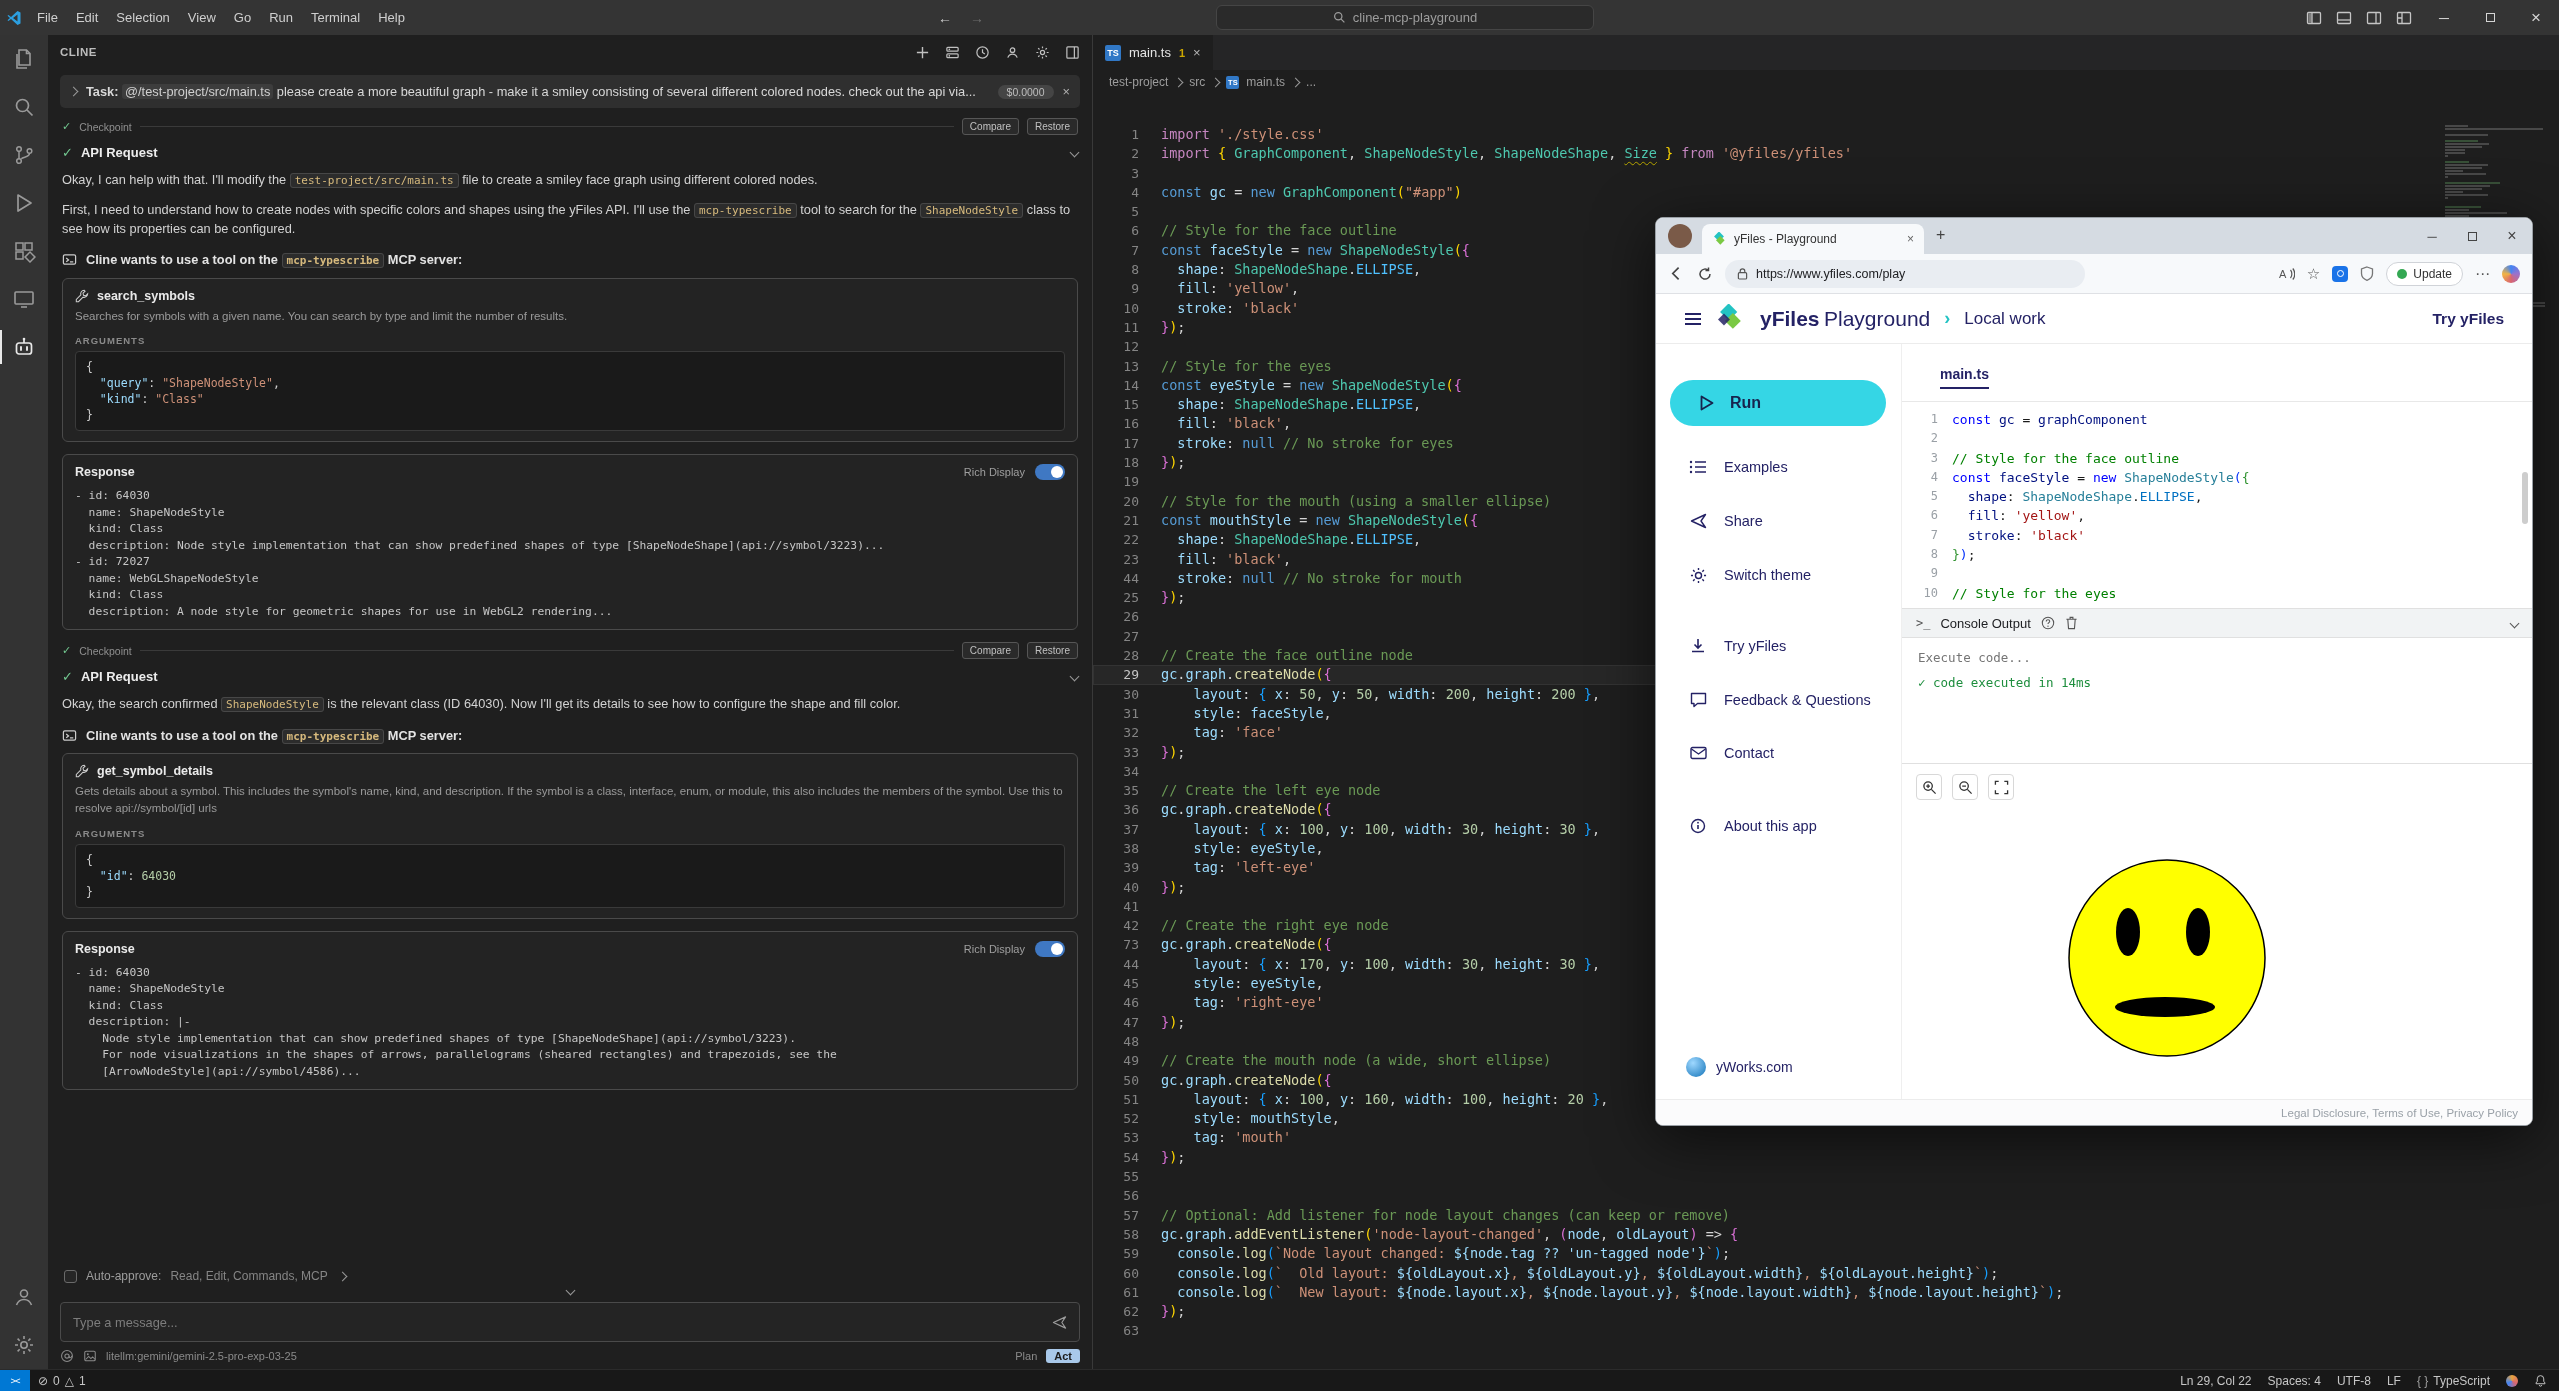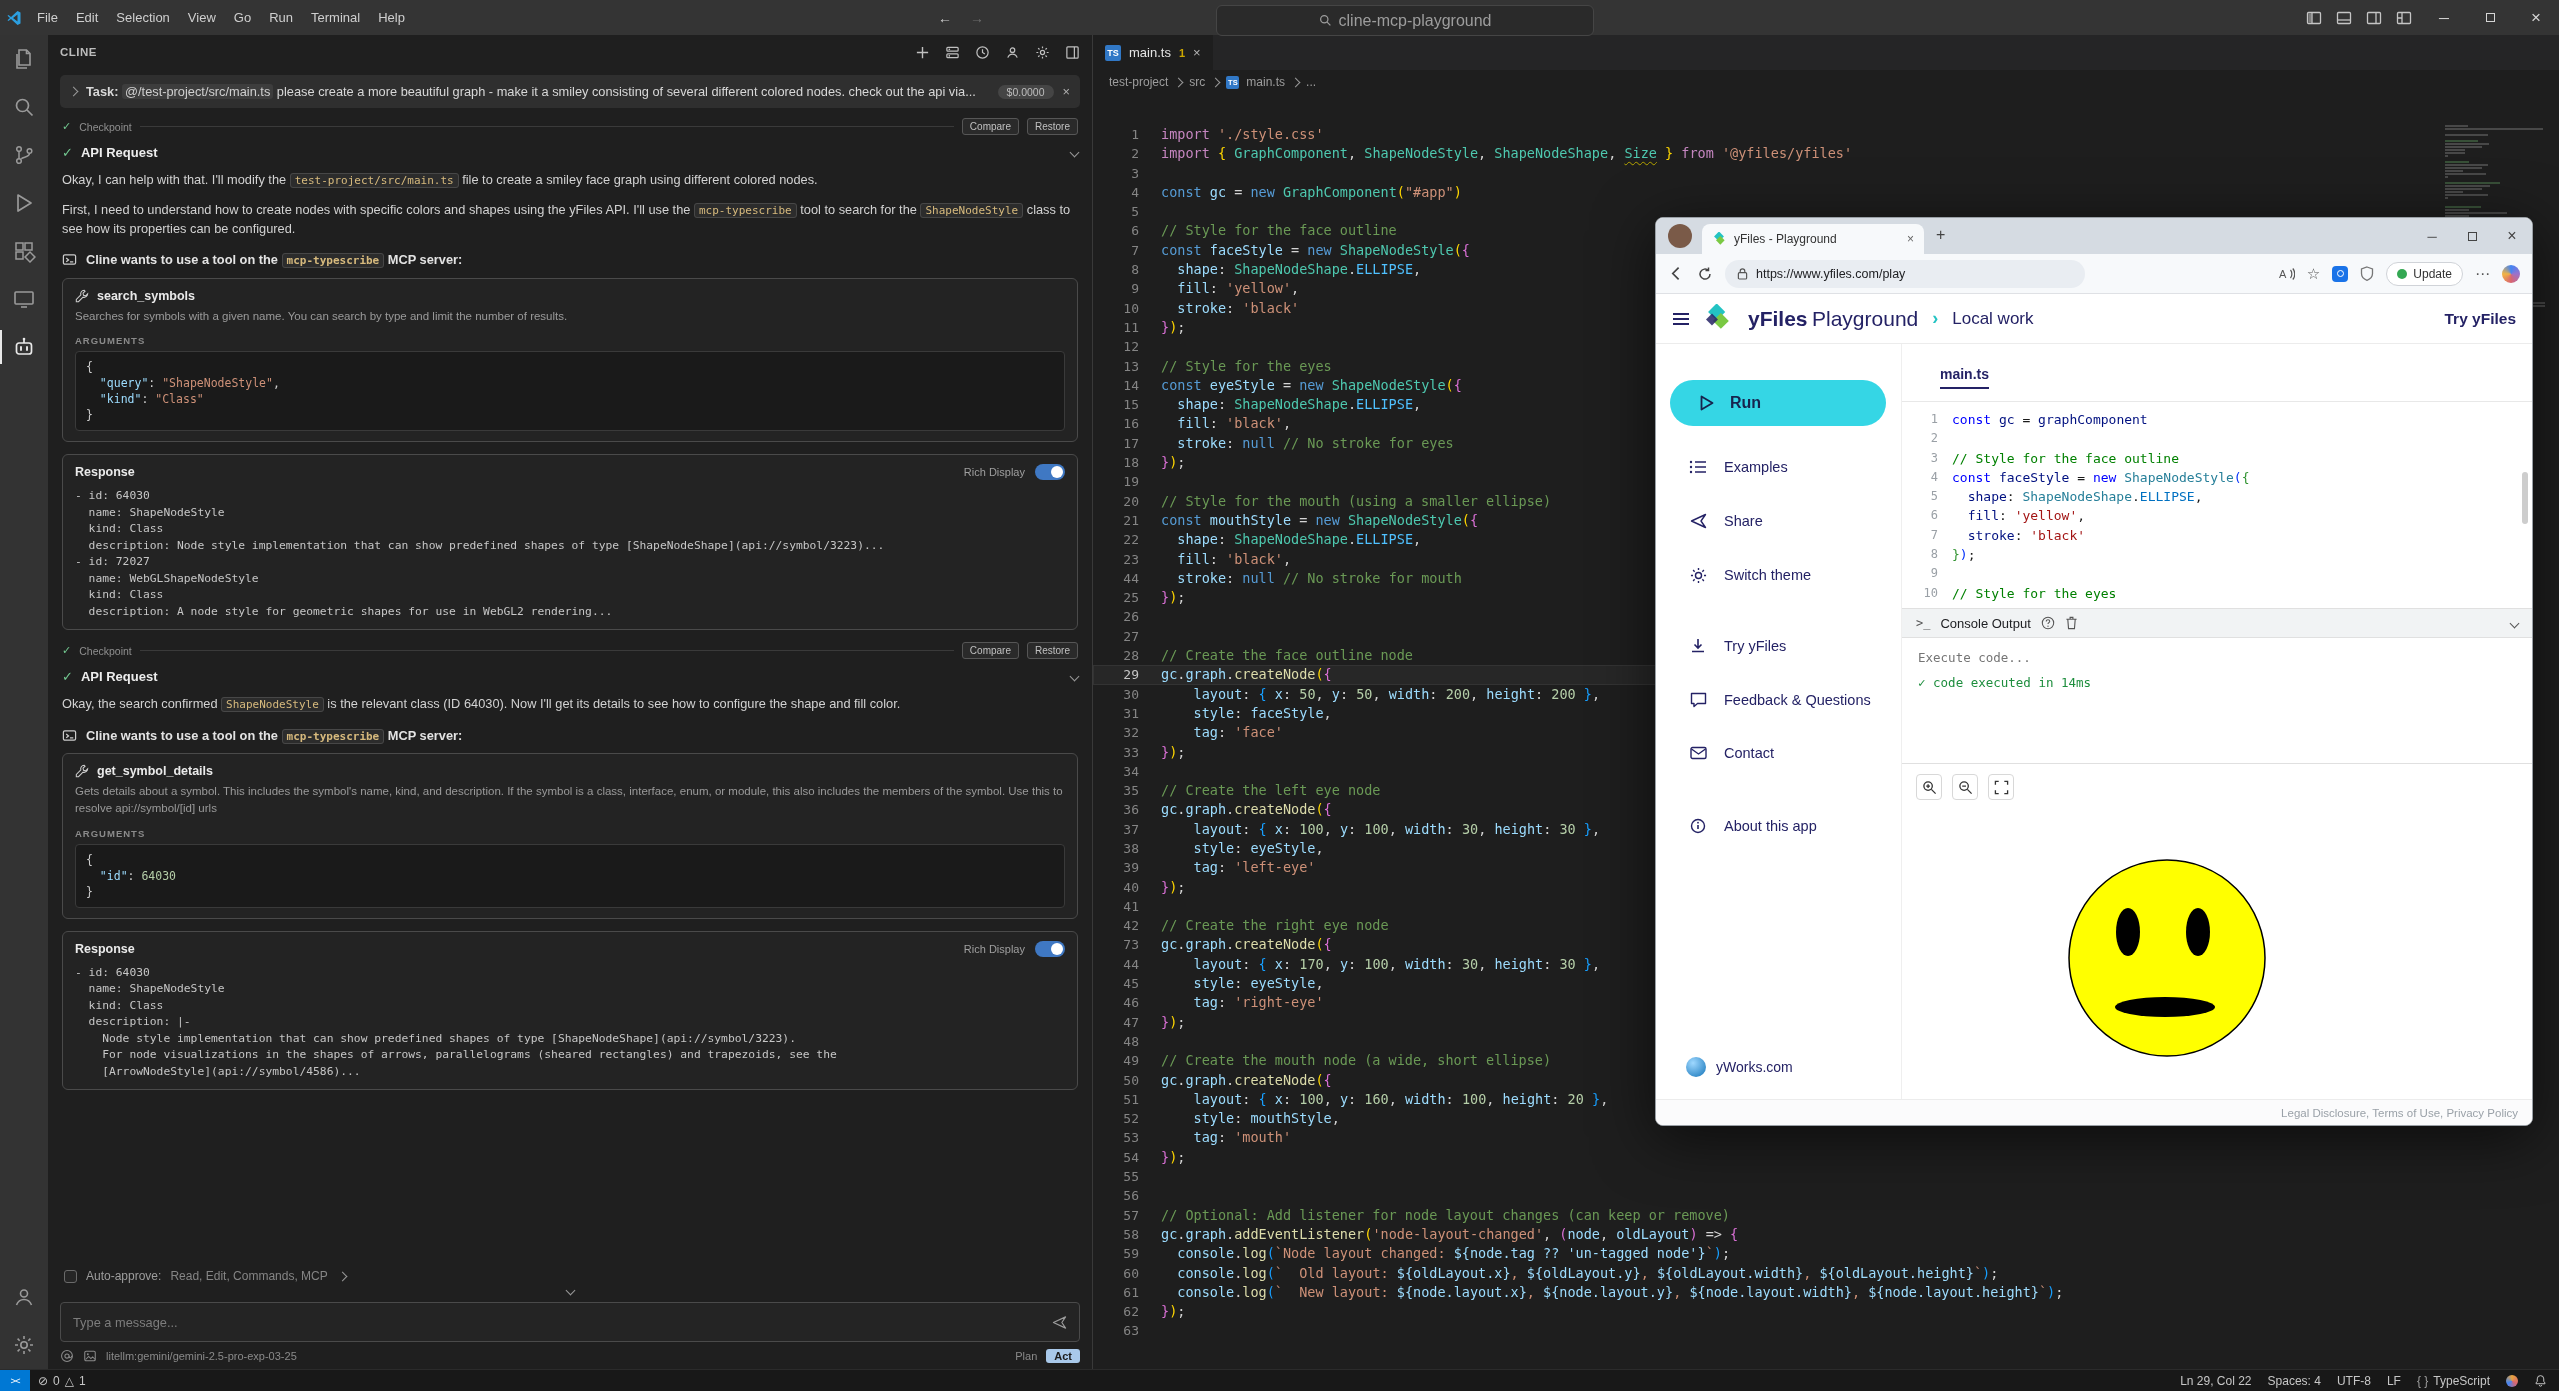--- a/index.html
+++ b/index.html
@@ -10,21 +10,21 @@
 .chev{width:7px;height:7px;border-right:1.5px solid #9a9a9a;border-bottom:1.5px solid #9a9a9a;display:inline-block;}
 .chev.down{transform:rotate(45deg);}
 .chev.right{transform:rotate(-45deg);}
 svg{display:block;}
 
 
 #titlebar{position:absolute;inset:0 0 auto 0;height:35px;background:#343434;display:flex;align-items:center;font-size:13px;color:#cfcfcf;z-index:25;}
 .menu-item{padding:0 9px;}
 .nav-arrow{padding:0 8px;color:#cfcfcf;font-size:14px;}
 .nav-arrow.dim{color:#6e6e6e;}
-#cmd-center{position:absolute;left:1216px;top:5px;width:378px;height:31px;background:#2a2a2a;border:1px solid #454545;border-radius:6px;display:flex;align-items:center;justify-content:center;gap:7px;color:#9d9d9d;font-size:16px;}
+#cmd-center{position:absolute;left:1216px;top:5px;width:378px;height:25px;background:#2a2a2a;border:1px solid #454545;border-radius:6px;display:flex;align-items:center;justify-content:center;gap:7px;color:#9d9d9d;font-size:13px;}
 .tb-ic{width:28px;height:28px;display:flex;align-items:center;justify-content:center;color:#c5c5c5;}
 .win-btn{width:46px;height:35px;display:flex;align-items:center;justify-content:center;color:#d5d5d5;font-size:14px;}
 .sq-btn{width:9px;height:9px;border:1px solid #d5d5d5;display:inline-block;}
 
 
 #activitybar{position:absolute;left:0;top:35px;bottom:22px;width:48px;background:#333333;z-index:20;display:flex;flex-direction:column;align-items:center;}
 .act-icon{width:48px;height:48px;display:flex;align-items:center;justify-content:center;color:#9a9a9a;position:relative;}
 .act-icon.active{color:#e9e9e9;}
 .act-icon.active:before{content:"";position:absolute;left:0;top:7px;bottom:7px;width:2px;background:#e9e9e9;}
 
@@ -108,21 +108,21 @@
 #b-newtab{position:absolute;left:280px;top:8px;font-size:16px;color:#444;}
 .b-win{position:absolute;top:0;height:36px;width:40px;display:flex;align-items:center;justify-content:center;color:#444;font-size:13px;}
 #addr{height:40px;background:#f7f9fb;display:flex;align-items:center;padding:0 12px;gap:12px;border-bottom:1px solid #dfe1e5;}
 .a-ic{color:#555;display:flex;font-size:15px;}
 #url-pill{width:360px;height:28px;border-radius:14px;background:#e9edf2;display:flex;align-items:center;padding:0 12px;gap:8px;font-size:12.5px;color:#202124;}
 #update-pill{height:24px;border:1px solid #d0d3d8;border-radius:12px;background:#fff;display:flex;align-items:center;gap:6px;padding:0 10px;font-size:12px;color:#333;}
 .grn-dot{width:10px;height:10px;border-radius:50%;background:#34a853;}
 #copilot-ic{width:18px;height:18px;border-radius:50%;background:conic-gradient(#4285f4,#9b72cb,#d96570,#f2b443,#4285f4);}
 .ext-ic1{width:16px;height:16px;border-radius:4px;background:#1a73e8;display:flex;align-items:center;justify-content:center;}
 .ext-ic1 i{width:7px;height:7px;border:1.6px solid #fff;border-radius:50%;display:block;}
-#pg-header{height:50px;background:#fff;display:flex;align-items:center;padding:0 16px;gap:14px;border-bottom:1px solid #ececec;color:#242265;}
+#pg-header{height:50px;background:#fff;display:flex;align-items:center;padding:0 28px;gap:14px;border-bottom:1px solid #ececec;color:#242265;}
 .brand-name{font-size:21px;font-weight:700;}
 .brand-prod{font-size:21px;font-weight:300;}
 .brand-sep{color:#23c3c3;font-size:18px;font-weight:700;}
 .brand-sec{font-size:17px;}
 .brand-cta{margin-left:auto;font-size:15.5px;font-weight:700;}
 #pg-side{position:absolute;left:0;top:126px;bottom:26px;width:246px;background:#fff;border-right:1px solid #efefef;}
 #run-btn{position:absolute;left:14px;top:36px;width:216px;height:46px;border-radius:23px;background:#35d6e5;display:flex;align-items:center;gap:16px;padding-left:30px;color:#17244d;font-size:16px;font-weight:700;}
 .side-item{position:absolute;left:0;width:100%;height:36px;display:flex;align-items:center;gap:16px;padding-left:32px;font-size:14.5px;color:#242265;}
 .side-ic{color:#242265;display:flex;width:20px;justify-content:center;}
 #yworks{position:absolute;left:30px;bottom:22px;display:flex;align-items:center;gap:10px;font-size:14px;color:#242265;}

